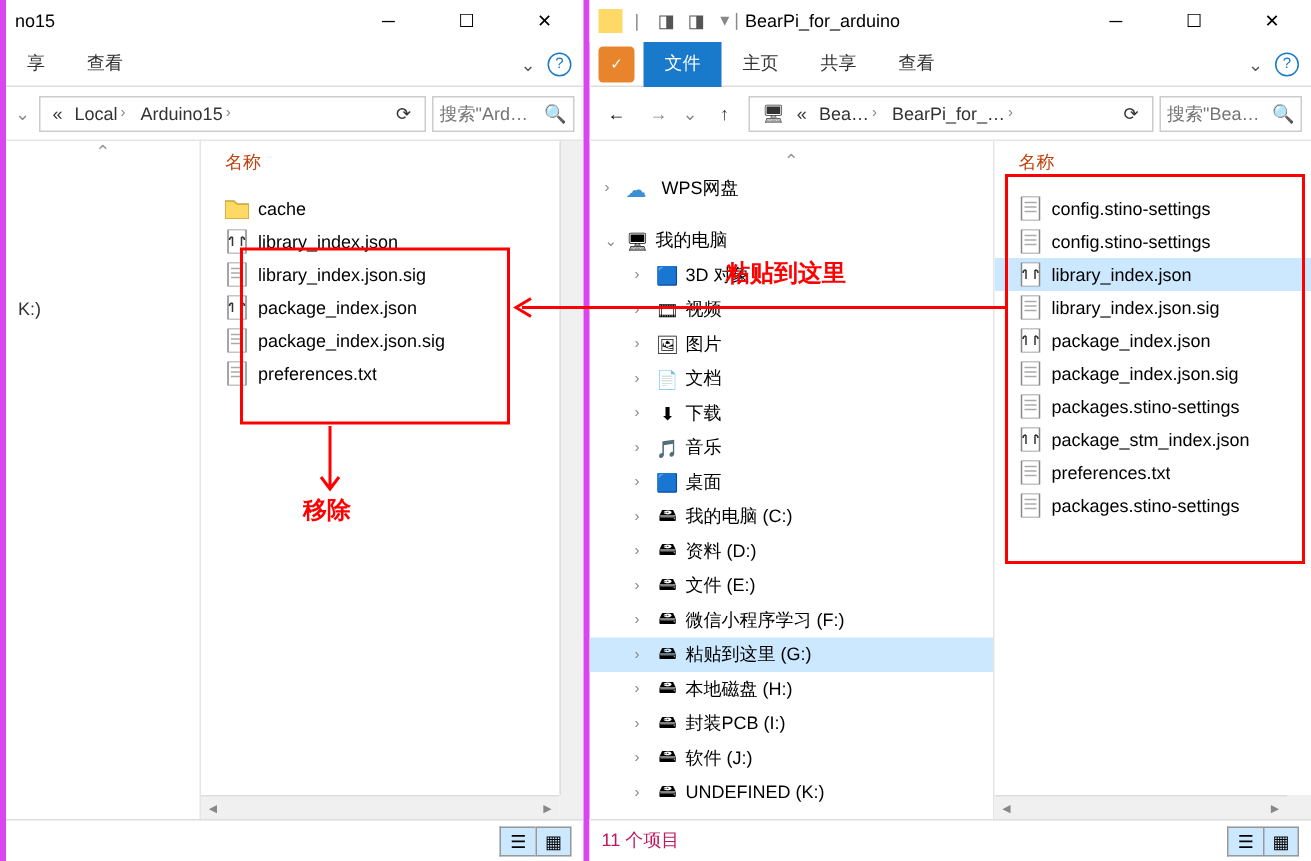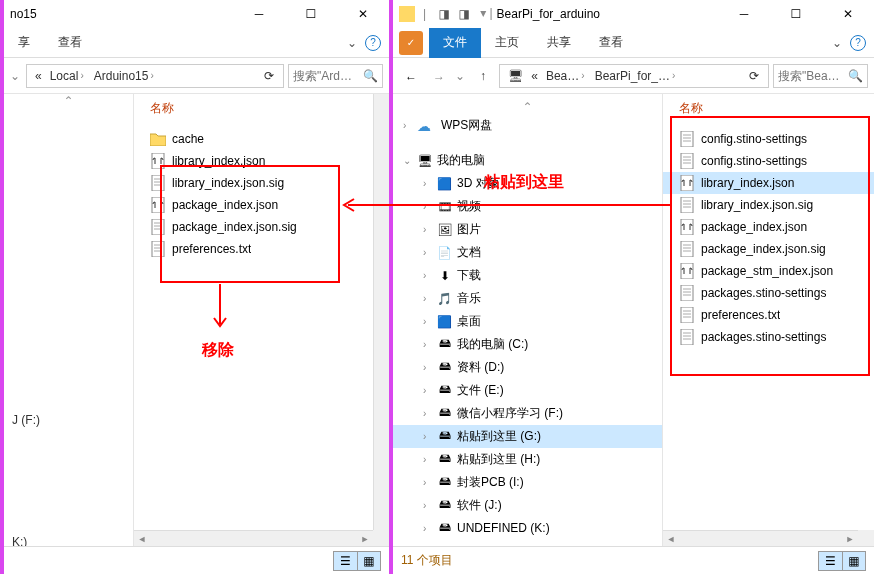--- a/index.html
+++ b/index.html
@@ -62,21 +62,21 @@
     .tree-label { white-space: nowrap; }
     .tree-indent { width: 16px; }
     
     .scrollbar-h { position: absolute; bottom: 0; left: 0; right: 16px; height: 16px; background: #f0f0f0; display: flex; align-items: center; border-top: 1px solid #ddd; }
     .scrollbar-h-mid { flex: 1; }
     .sb-arrow { width: 16px; height: 16px; display: flex; align-items: center; justify-content: center; color: #888; cursor: pointer; font-size: 9px; }
     .scrollbar-v { position: absolute; right: 0; top: 0; bottom: 16px; width: 16px; background: #f0f0f0; border-left: 1px solid #ddd; }
     .sb-corner { position: absolute; right: 0; bottom: 0; width: 16px; height: 16px; background: #f0f0f0; }
     
     .status-bar { position: absolute; bottom: 0; left: 0; right: 0; height: 28px; border-top: 1px solid #ddd; display: flex; align-items: center; padding: 0 8px; background: #fff; }
-    .status-text { color: #a16207; }
+    .status-text { color: #be185d; }
     .view-toggles { margin-left: auto; display: flex; }
     .view-toggle { width: 24px; height: 20px; border: 1px solid #999; background: #cce8ff; display: flex; align-items: center; justify-content: center; cursor: pointer; }
     .view-toggle:first-child { border-right: none; }
     
     .annotation-box-red { position: absolute; border: 2px solid red; pointer-events: none; }
     .annotation-text-red { position: absolute; color: red; font-weight: bold; font-size: 16px; pointer-events: none; }
     .annotation-arrow { position: absolute; pointer-events: none; }
     
     .wps-icon { color: #3b8fd4; margin-right: 6px; font-size: 14px; }
   </style>
@@ -118,23 +118,20 @@
         <span class="bc-refresh">⟳</span>
       </div>
       <div class="search-box">
         <input placeholder="搜索&quot;Ard…" style="">
         <span class="search-icon">🔍</span>
       </div>
     </div>
     <div class="content">
       <div class="left-sidebar">
         <div class="sidebar-scroll-ind">⌃</div>
-        <div class="sidebar-items" style="margin-top: 300px">
-          <div class="sidebar-item">J (F:)</div>
-        </div>
         <div class="sidebar-items" style="margin-top: 86px">
           <div class="sidebar-item">K:)</div>
         </div>
       </div>
       <div class="file-list-col">
         <div class="col-header">名称</div>
         <div class="file-list" id="left-files">
             <div class="file-row">
               <span class="file-icon">
                 <svg class="folder-icon-svg" viewBox="0 0 16 14">
@@ -347,21 +344,21 @@
             <div class="tree-item selected">
               <span class="tree-indent"></span>
               <span class="tree-expand">›</span>
               <span class="tree-icon">🖴</span>
               <span class="tree-label">粘贴到这里 (G:)</span>
             </div>
             <div class="tree-item">
               <span class="tree-indent"></span>
               <span class="tree-expand">›</span>
               <span class="tree-icon">🖴</span>
-              <span class="tree-label">粘贴到这里 (H:)</span>
+              <span class="tree-label">本地磁盘 (H:)</span>
             </div>
             <div class="tree-item">
               <span class="tree-indent"></span>
               <span class="tree-expand">›</span>
               <span class="tree-icon">🖴</span>
               <span class="tree-label">封装PCB (I:)</span>
             </div>
             <div class="tree-item">
               <span class="tree-indent"></span>
               <span class="tree-expand">›</span>
@@ -438,35 +435,35 @@
                   <line x1="3" y1="7" x2="11" y2="7" stroke="#aaa"></line>
                   <line x1="3" y1="10" x2="11" y2="10" stroke="#aaa"></line>
                 </svg>
               </span>
               <span class="file-name">package_index.json.sig</span>
             </div>
             <div class="file-row">
               <span class="file-icon">
                 <svg class="file-icon-svg" viewBox="0 0 14 16">
                   <rect x="1" y="0" width="12" height="16" fill="#fff" stroke="#888"></rect>
+                  <line x1="3" y1="4" x2="11" y2="4" stroke="#aaa"></line>
+                  <line x1="3" y1="7" x2="11" y2="7" stroke="#aaa"></line>
+                  <line x1="3" y1="10" x2="11" y2="10" stroke="#aaa"></line>
+                </svg>
+              </span>
+              <span class="file-name">packages.stino-settings</span>
+            </div>
+            <div class="file-row">
+              <span class="file-icon">
+                <svg class="file-icon-svg" viewBox="0 0 14 16">
+                  <rect x="1" y="0" width="12" height="16" fill="#fff" stroke="#888"></rect>
                   <path d="M4 5 L4 11 M10 5 L10 11 M4 5 Q2 5 2 7 M10 5 Q12 5 12 7" stroke="#333" fill="none"></path>
                 </svg>
               </span>
               <span class="file-name">package_stm_index.json</span>
-            </div>
-            <div class="file-row">
-              <span class="file-icon">
-                <svg class="file-icon-svg" viewBox="0 0 14 16">
-                  <rect x="1" y="0" width="12" height="16" fill="#fff" stroke="#888"></rect>
-                  <line x1="3" y1="4" x2="11" y2="4" stroke="#aaa"></line>
-                  <line x1="3" y1="7" x2="11" y2="7" stroke="#aaa"></line>
-                  <line x1="3" y1="10" x2="11" y2="10" stroke="#aaa"></line>
-                </svg>
-              </span>
-              <span class="file-name">packages.stino-settings</span>
             </div>
             <div class="file-row">
               <span class="file-icon">
                 <svg class="file-icon-svg" viewBox="0 0 14 16">
                   <rect x="1" y="0" width="12" height="16" fill="#fff" stroke="#888"></rect>
                   <line x1="3" y1="4" x2="11" y2="4" stroke="#aaa"></line>
                   <line x1="3" y1="7" x2="11" y2="7" stroke="#aaa"></line>
                   <line x1="3" y1="10" x2="11" y2="10" stroke="#aaa"></line>
                 </svg>
               </span>
@@ -499,18 +496,18 @@
         <div class="view-toggle">▦</div>
       </div>
     </div>
   </div>
 </div>
 
 <div class="annotation-box-red" style="left: 160px; top: 165px; width: 180px; height: 118px;"></div>
 <svg class="annotation-arrow" style="left: 210px; top: 284px; width: 20px; height: 48px;">
     <path d="M10 0 L10 40 M4 34 L10 42 L16 34" stroke="red" stroke-width="2" fill="none"></path>
   </svg>
-<div class="annotation-text-red" style="left: 202px; top: 340px; font-family: Liberation Mono, monospace;">移除</div>
+<div class="annotation-text-red" style="left: 202px; top: 330px; font-family: Liberation Mono, monospace;">移除</div>
 <svg class="annotation-arrow" style="left: 340px; top: 195px; width: 330px; height: 20px;">
     <path d="M330 10 L8 10 M14 4 L4 10 L14 16" stroke="red" stroke-width="2" fill="none"></path>
   </svg>
 <div class="annotation-text-red" style="left: 484px; top: 172px;">粘贴到这里</div>
 <div class="annotation-box-red" style="left: 670px; top: 116px; width: 200px; height: 260px;"></div>
 
 </body></html>

